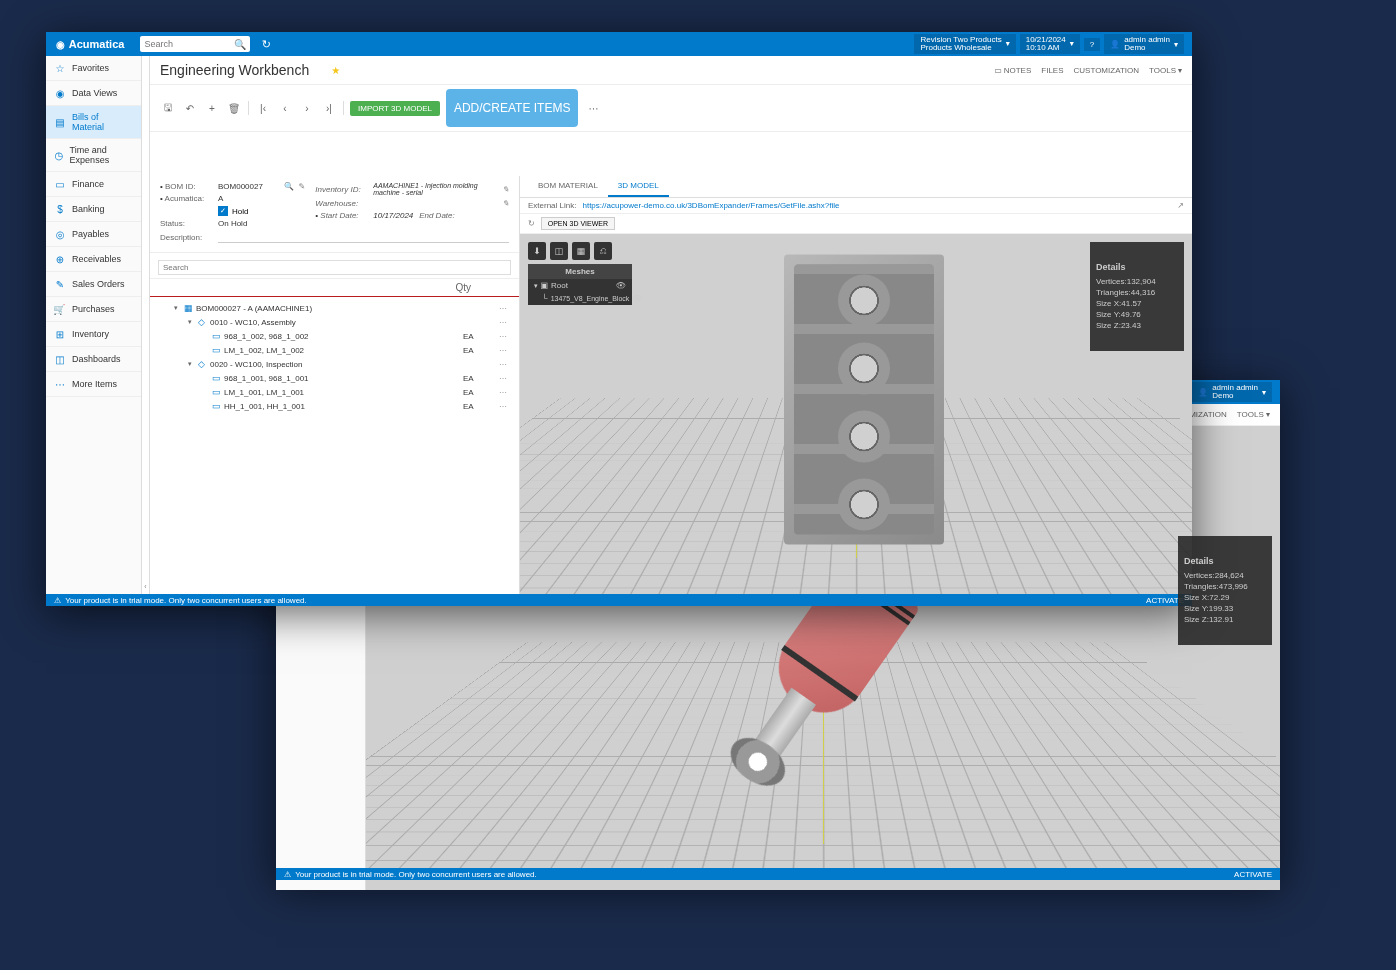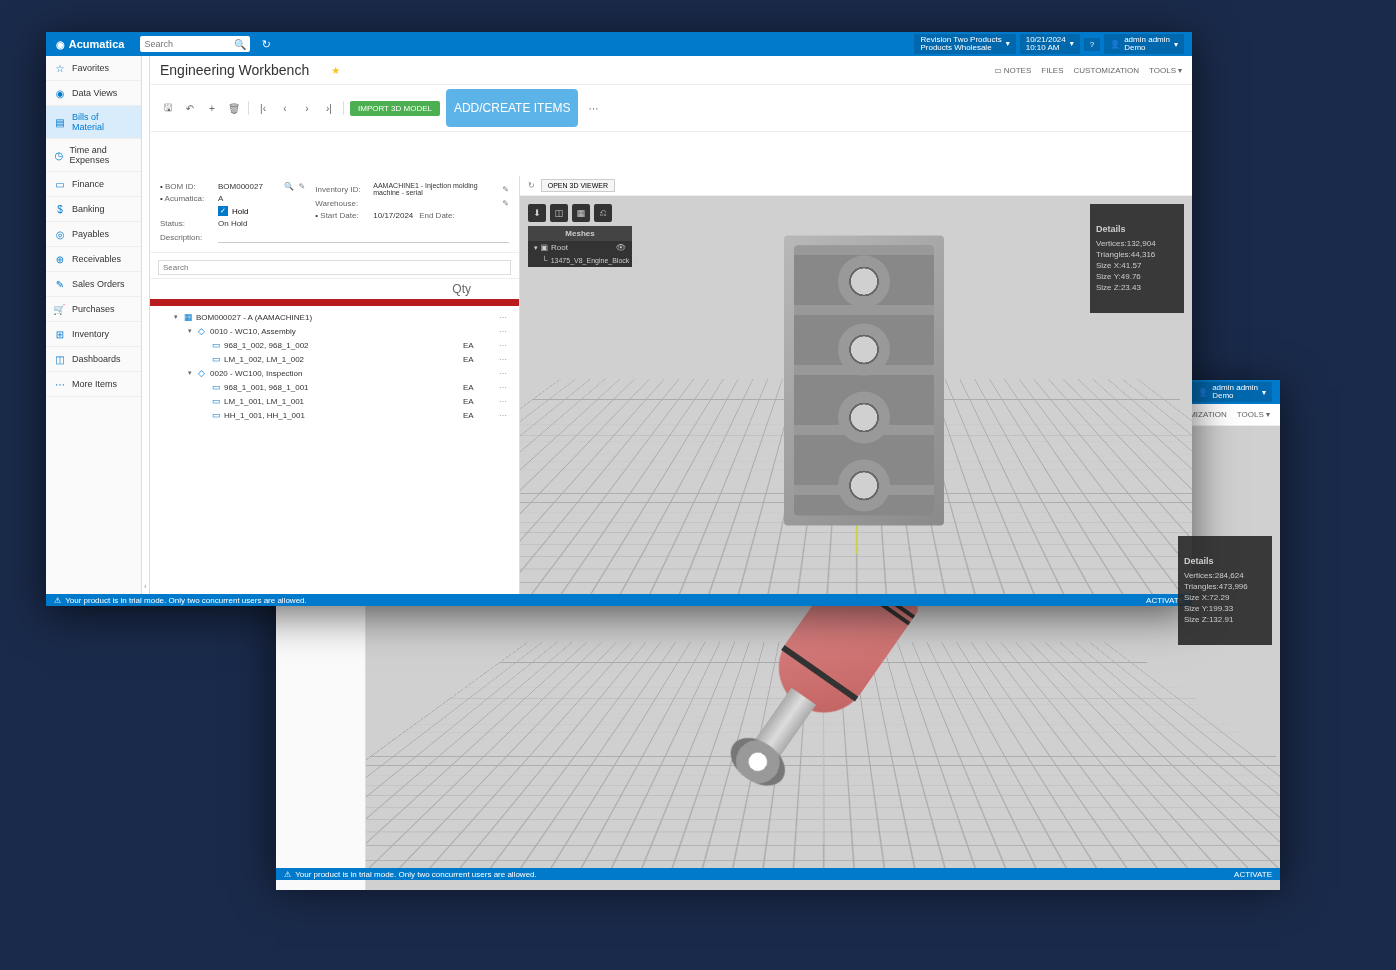--- a/index.html
+++ b/index.html
@@ -45,25 +45,25 @@
 .left-panel { width: 370px; border-right: 1px solid #ddd; display: flex; flex-direction: column; }
 .form-area { padding: 6px 10px; font-size: 8px; border-bottom: 1px solid #eee; }
 .form-row { display: flex; align-items: center; margin-bottom: 3px; gap: 4px; }
 .form-label { width: 54px; color: #666; }
 .form-label.req::before { content: "• "; color: #333; }
 .form-value { color: #333; flex: 1; }
 .form-input { border: none; border-bottom: 1px solid #ccc; font-size: 8px; padding: 1px; }
 .form-icon { font-size: 8px; color: #888; cursor: pointer; }
 .form-col { display: inline-block; vertical-align: top; }
 .form-col-1 { width: 150px; }
-.form-col-2 { width: 200px; }
+.form-col-2 { width: 200px; font-style: italic; }
 
 .tree-search { padding: 3px 8px; border-bottom: 1px solid #eee; }
 .tree-search input { width: 100%; border: 1px solid #ddd; font-size: 8px; padding: 2px 4px; }
-.tree-header { display: flex; padding: 3px 8px; font-size: 12px; color: #666; border-bottom: 7px solid #b91c1c; }
+.tree-header { display: flex; padding: 3px 8px; font-size: 10px; color: #666; border-bottom: 1px solid #b91c1c; }
 .tree-header .qty-col { margin-left: auto; margin-right: 40px; }
 .tree { padding: 4px 6px; font-size: 8px; flex: 1; overflow: auto; }
 .tree-row { display: flex; align-items: center; padding: 2px 0; cursor: pointer; }
 .tree-indent-1 { padding-left: 18px; }
 .tree-indent-2 { padding-left: 32px; }
 .tree-indent-3 { padding-left: 46px; }
 .tree-toggle { width: 10px; font-size: 7px; color: #666; }
 .tree-icon { width: 12px; font-size: 9px; color: #027acc; }
 .tree-label { flex: 1; color: #333; }
 .tree-unit { width: 30px; text-align: left; color: #333; }
@@ -421,20 +421,29 @@
                 <span class="tree-toggle"></span>
                 <span class="tree-icon">▭</span>
                 <span class="tree-label">HH_1_001, HH_1_001</span>
                 <span class="tree-unit">EA</span>
                 <span class="tree-dots">⋯</span>
               </div>
             </div>
         </div>
 
         <div class="right-panel">
+          <div class="tabs">
+            <div class="tab">BOM MATERIAL</div>
+            <div class="tab active">3D MODEL</div>
+          </div>
+          <div class="ext-link-row">
+            <span class="label">External Link:</span>
+            <span class="url">https://acupower-demo.co.uk/3DBomExpander/Frames/GetFile.ashx?file</span>
+            <span class="form-icon">↗</span>
+          </div>
           <div class="viewer-bar">
             <span class="form-icon">↻</span>
             <span class="viewer-btn">OPEN 3D VIEWER</span>
           </div>
           <div class="viewer">
             <div class="viewer-toolbar">
               <div class="vt-btn">⬇</div>
               <div class="vt-btn">◫</div>
               <div class="vt-btn">▦</div>
               <div class="vt-btn">⎌</div>

